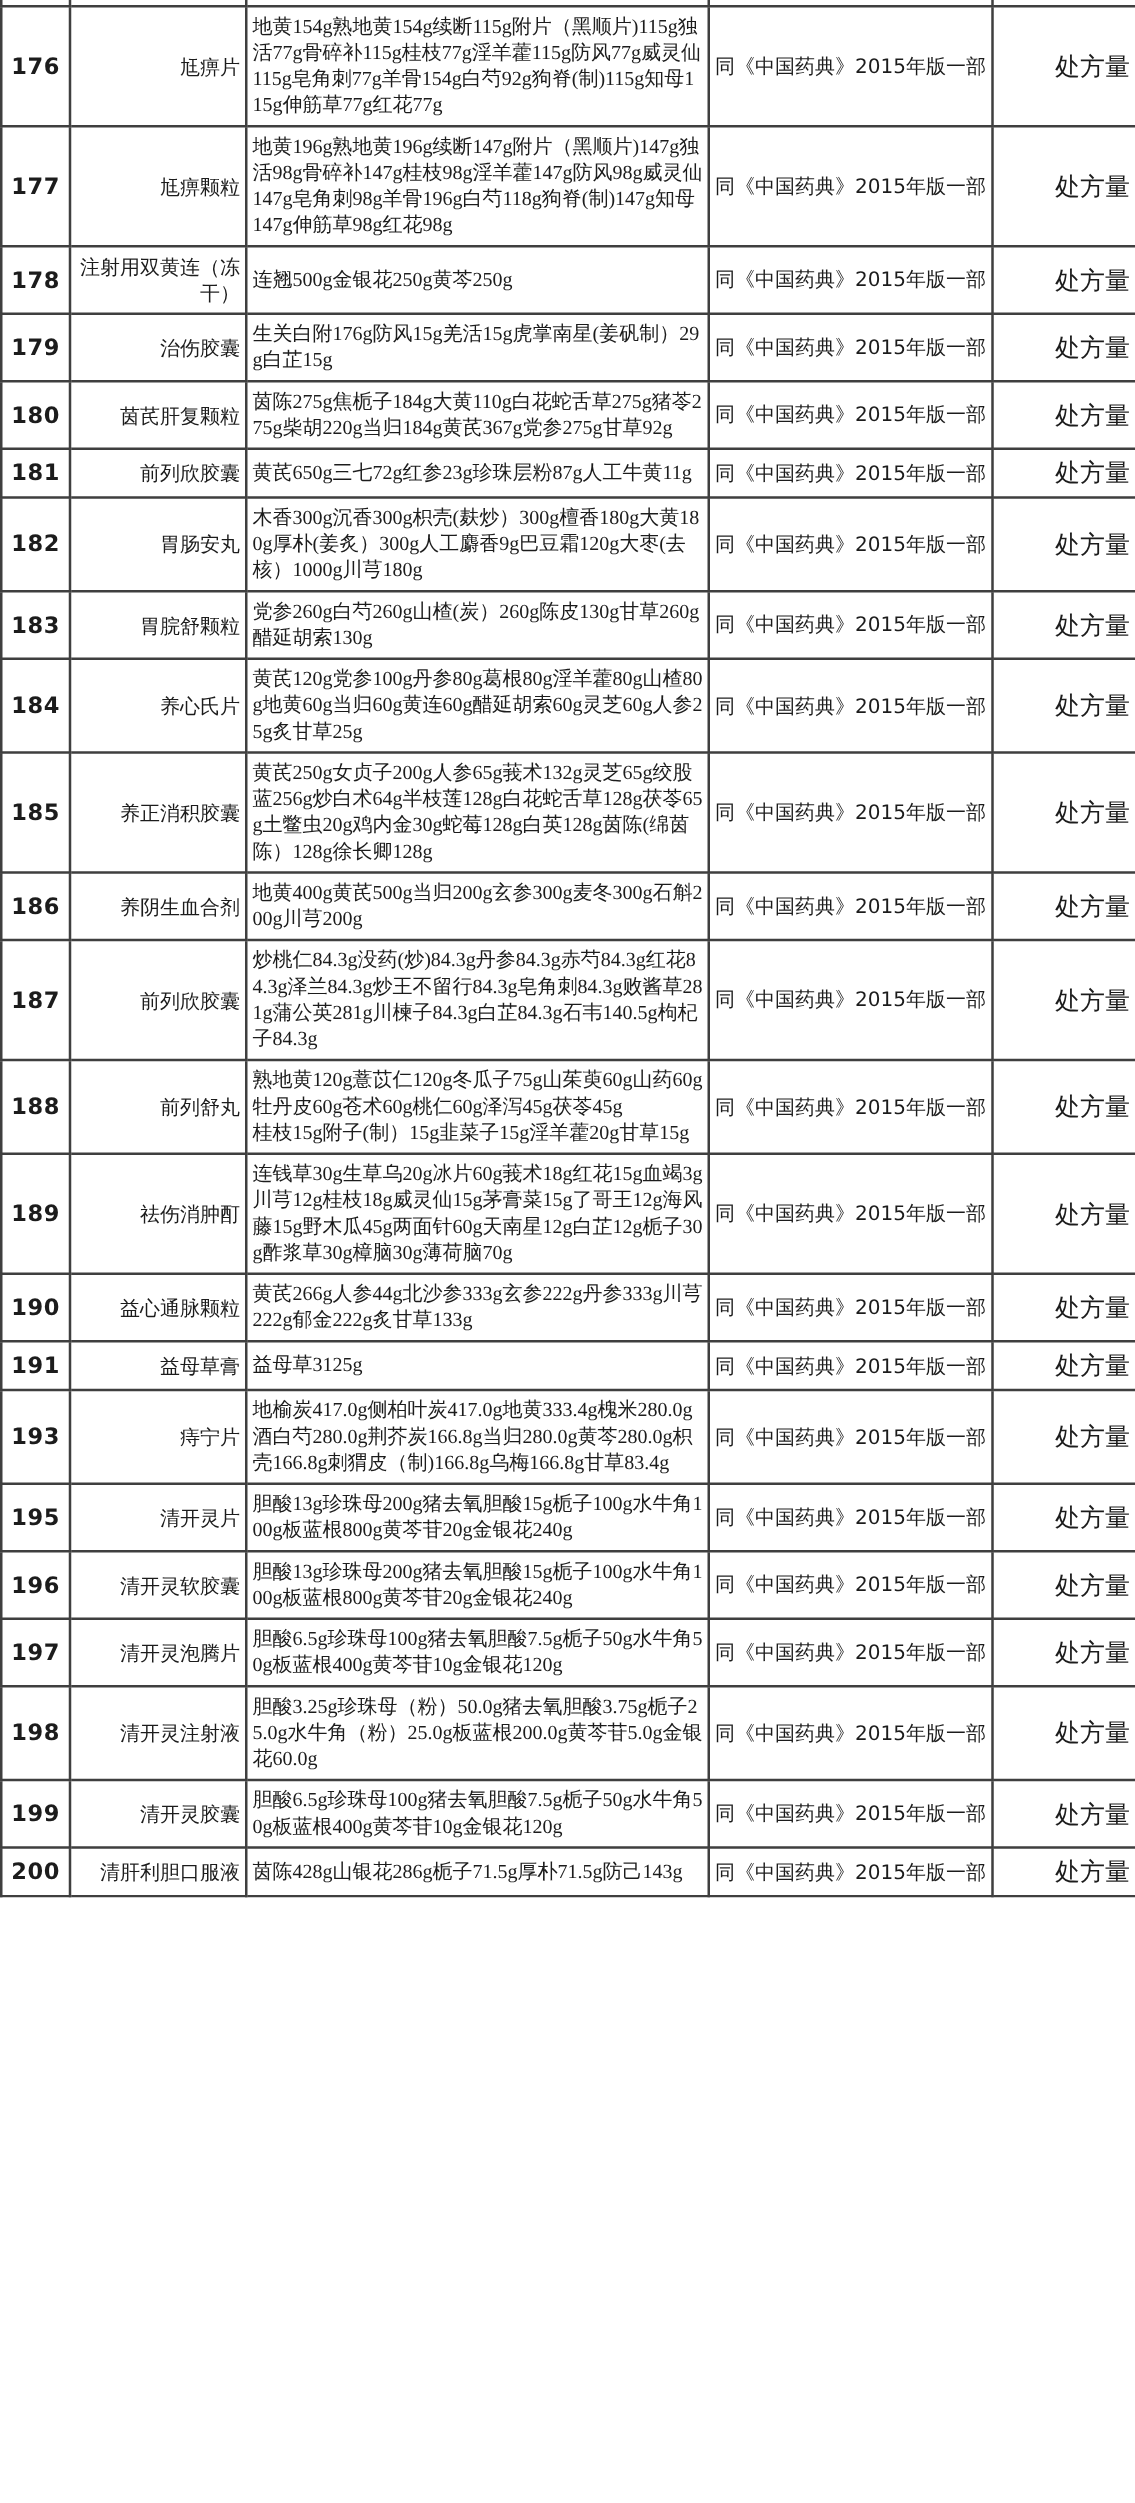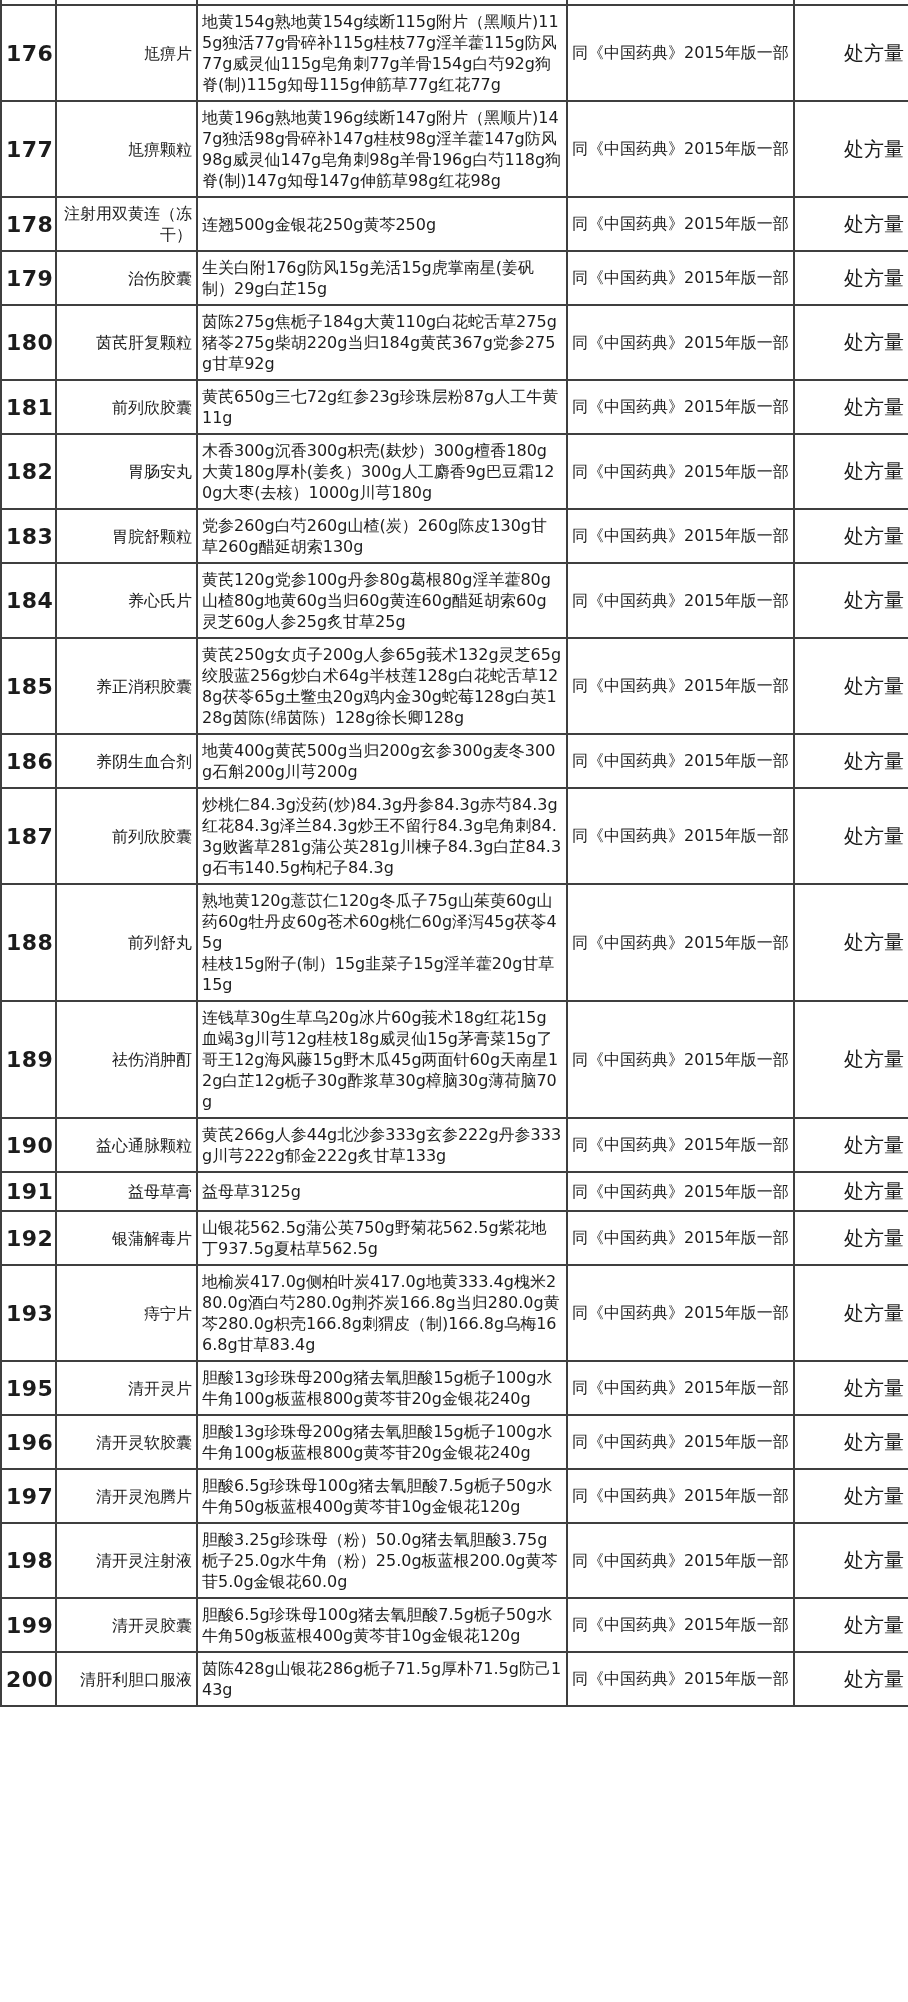--- a/index.html
+++ b/index.html
@@ -26,36 +26,37 @@
   }
   tr.partial-row td {
     border-top: none;
     padding: 0;
     height: 4px;
     line-height: 4px;
   }
   td.col-no {
     text-align: center;
     font-weight: bold;
-    font-size: 22px;
+    font-size: 18px;
     letter-spacing: 0.5px;
   }
   td.col-name {
     text-align: right;
     font-size: 16px;
     line-height: 21px;
     padding: 5px 2px;
   }
   td.col-ing {
     text-align: left;
     font-size: 16px;
     line-height: 21px;
     white-space: pre-wrap;
     word-break: break-all;
     padding: 4px 3px;
+    font-family: Liberation Serif, serif;
   }
   td.col-std {
     text-align: left;
     font-size: 16px;
     line-height: 22px;
     padding: 5px 6px;
   }
   td.col-amt {
     text-align: right;
     font-size: 20px;
@@ -203,27 +204,20 @@
   </tr>
 
   <tr class="drug-row">
     <td class="col-no">191</td>
     <td class="col-name">益母草膏</td>
     <td class="col-ing">益母草3125g</td>
     <td class="col-std">同《中国药典》2015年版一部</td>
     <td class="col-amt">处方量</td>
   </tr>
 
-  <tr class="drug-row">
-    <td class="col-no">192</td>
-    <td class="col-name">银蒲解毒片</td>
-    <td class="col-ing">山银花562.5g蒲公英750g野菊花562.5g紫花地丁937.5g夏枯草562.5g</td>
-    <td class="col-std">同《中国药典》2015年版一部</td>
-    <td class="col-amt">处方量</td>
-  </tr>
 
   <tr class="drug-row">
     <td class="col-no">193</td>
     <td class="col-name">痔宁片</td>
     <td class="col-ing">地榆炭417.0g侧柏叶炭417.0g地黄333.4g槐米280.0g酒白芍280.0g荆芥炭166.8g当归280.0g黄芩280.0g枳壳166.8g刺猬皮（制)166.8g乌梅166.8g甘草83.4g</td>
     <td class="col-std">同《中国药典》2015年版一部</td>
     <td class="col-amt">处方量</td>
   </tr>
 
 

